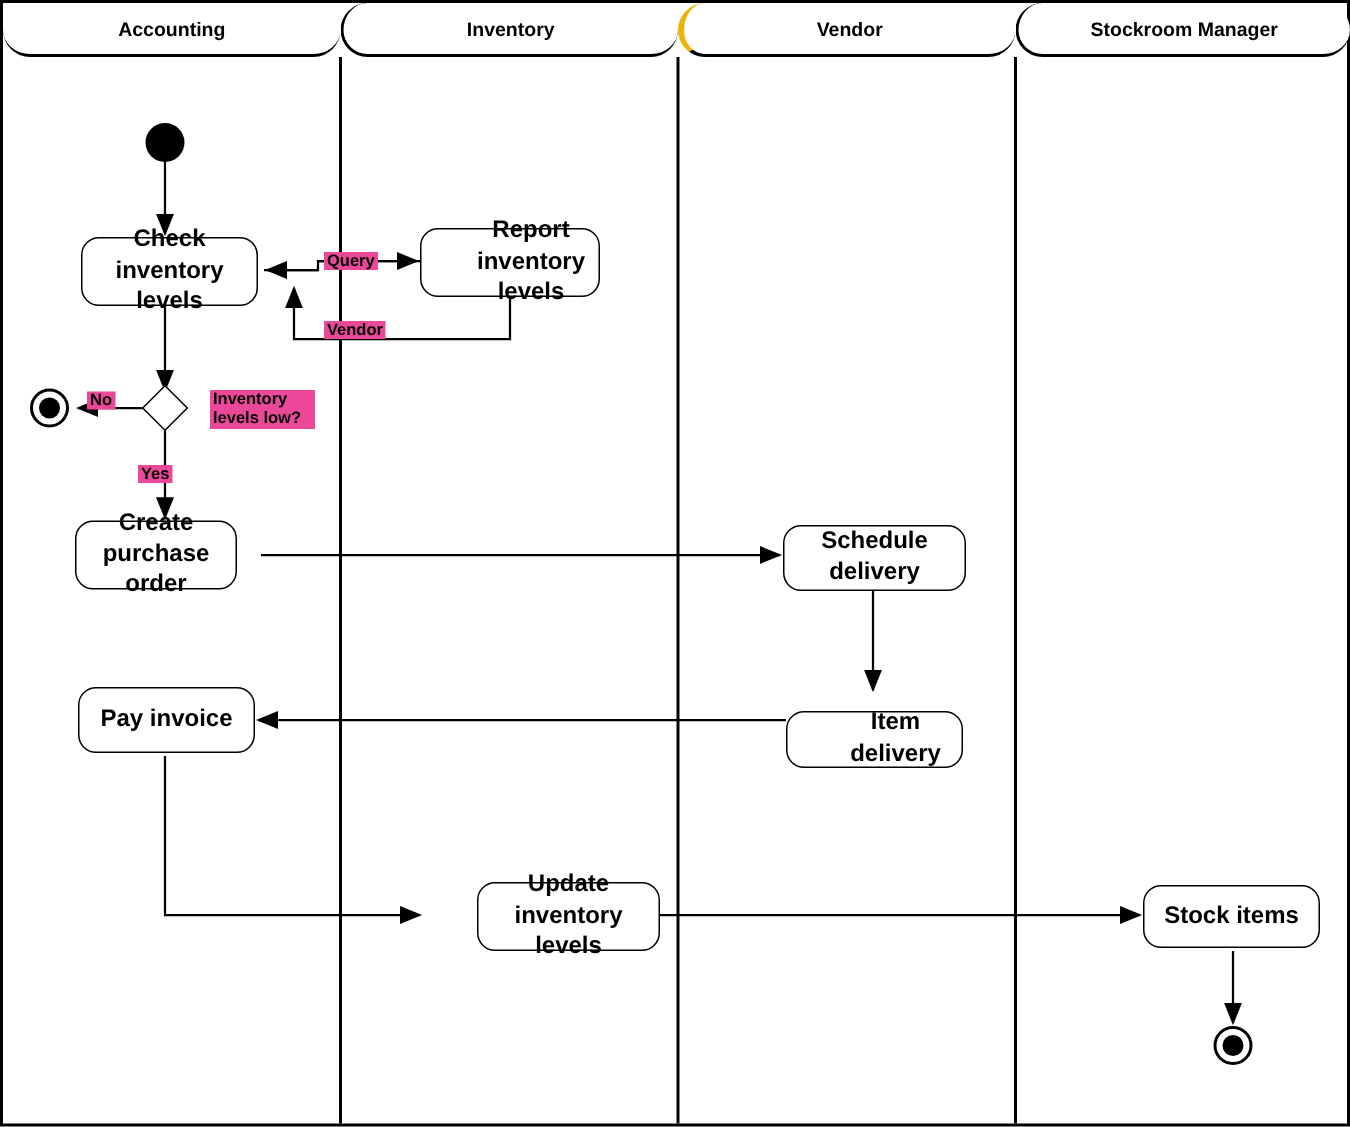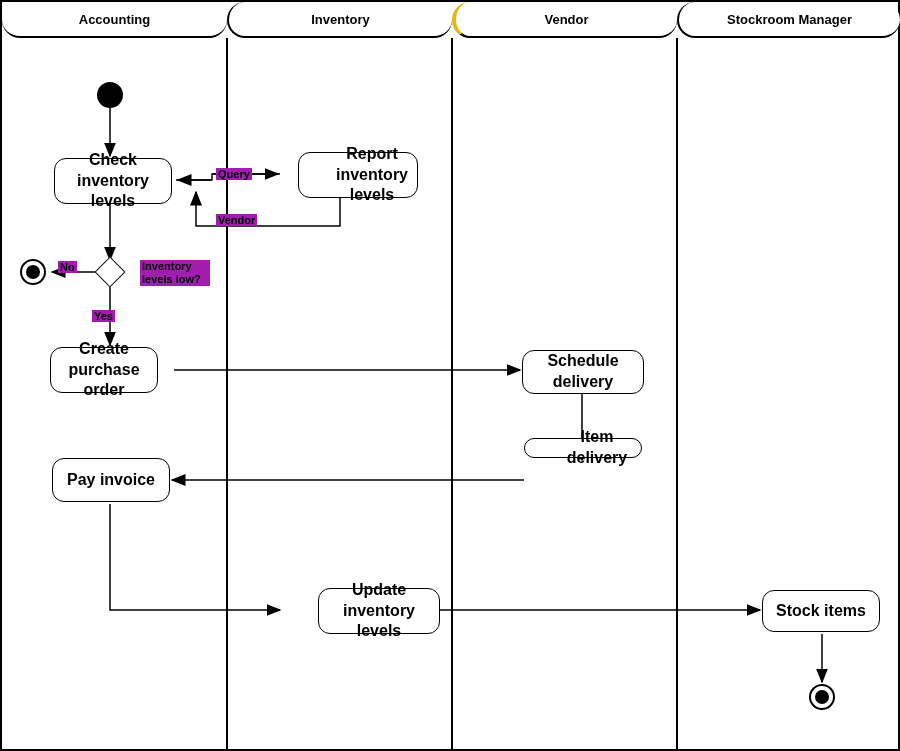--- a/index.html
+++ b/index.html
@@ -80,21 +80,21 @@
       width: 22px;
       height: 22px;
       background: #fff;
       border: 1.5px solid #000;
       transform: rotate(45deg);
     }
     .label {
       position: absolute;
       font-size: 11px;
       font-weight: bold;
-      background: #a21caf;
+      background: #ec4899;
       padding: 0 2px;
     }
     svg.arrows {
       position: absolute;
       top: 0;
       left: 0;
       width: 100%;
       height: 100%;
       pointer-events: none;
     }
@@ -150,35 +150,35 @@
   </svg>
 
   <div class="start-node" style="left:95px; top:80px;"></div>
 
   <div class="end-node" style="left:18px; top:257px;"></div>
 
   <div class="end-node" style="left:807px; top:682px;"></div>
 
   <div class="activity" style="left:52px; top:156px; width:118px; height:46px;">Check inventory levels</div>
 
-  <div class="activity" style="left:296px; top:150px; width:120px; height:46px;padding-left:36px;">Report inventory levels</div>
+  <div class="activity" style="left:278px; top:150px; width:120px; height:46px;padding-left:36px;">Report inventory levels</div>
 
   <div class="decision" style="left:97px; top:259px;"></div>
   <div class="label" style="left:138px; top:258px; width:70px; line-height:1.2;">Inventory levels low?</div>
   <div class="label" style="left:56px; top:259px;">No</div>
   <div class="label" style="left:90px; top:308px;">Yes</div>
 
   <div class="label" style="left:214px; top:166px;">Query</div>
   <div class="label" style="left:214px; top:212px;">Vendor</div>
 
   <div class="activity" style="left:48px; top:345px; width:108px; height:46px;">Create purchase order</div>
 
   <div class="activity" style="left:520px; top:348px; width:122px; height:44px;">Schedule delivery</div>
 
-  <div class="activity" style="left:522px; top:436px; width:118px; height:20px;padding-left:36px;">Item delivery</div>
+  <div class="activity" style="left:522px; top:472px; width:118px; height:38px;padding-left:36px;">Item delivery</div>
 
   <div class="activity" style="left:50px; top:456px; width:118px; height:44px;">Pay invoice</div>
 
   <div class="activity" style="left:280px; top:586px; width:122px; height:46px;margin-left:36px;">Update inventory levels</div>
 
   <div class="activity" style="left:760px; top:588px; width:118px; height:42px;">Stock items</div>
 
 </div>
 
 </body></html>

